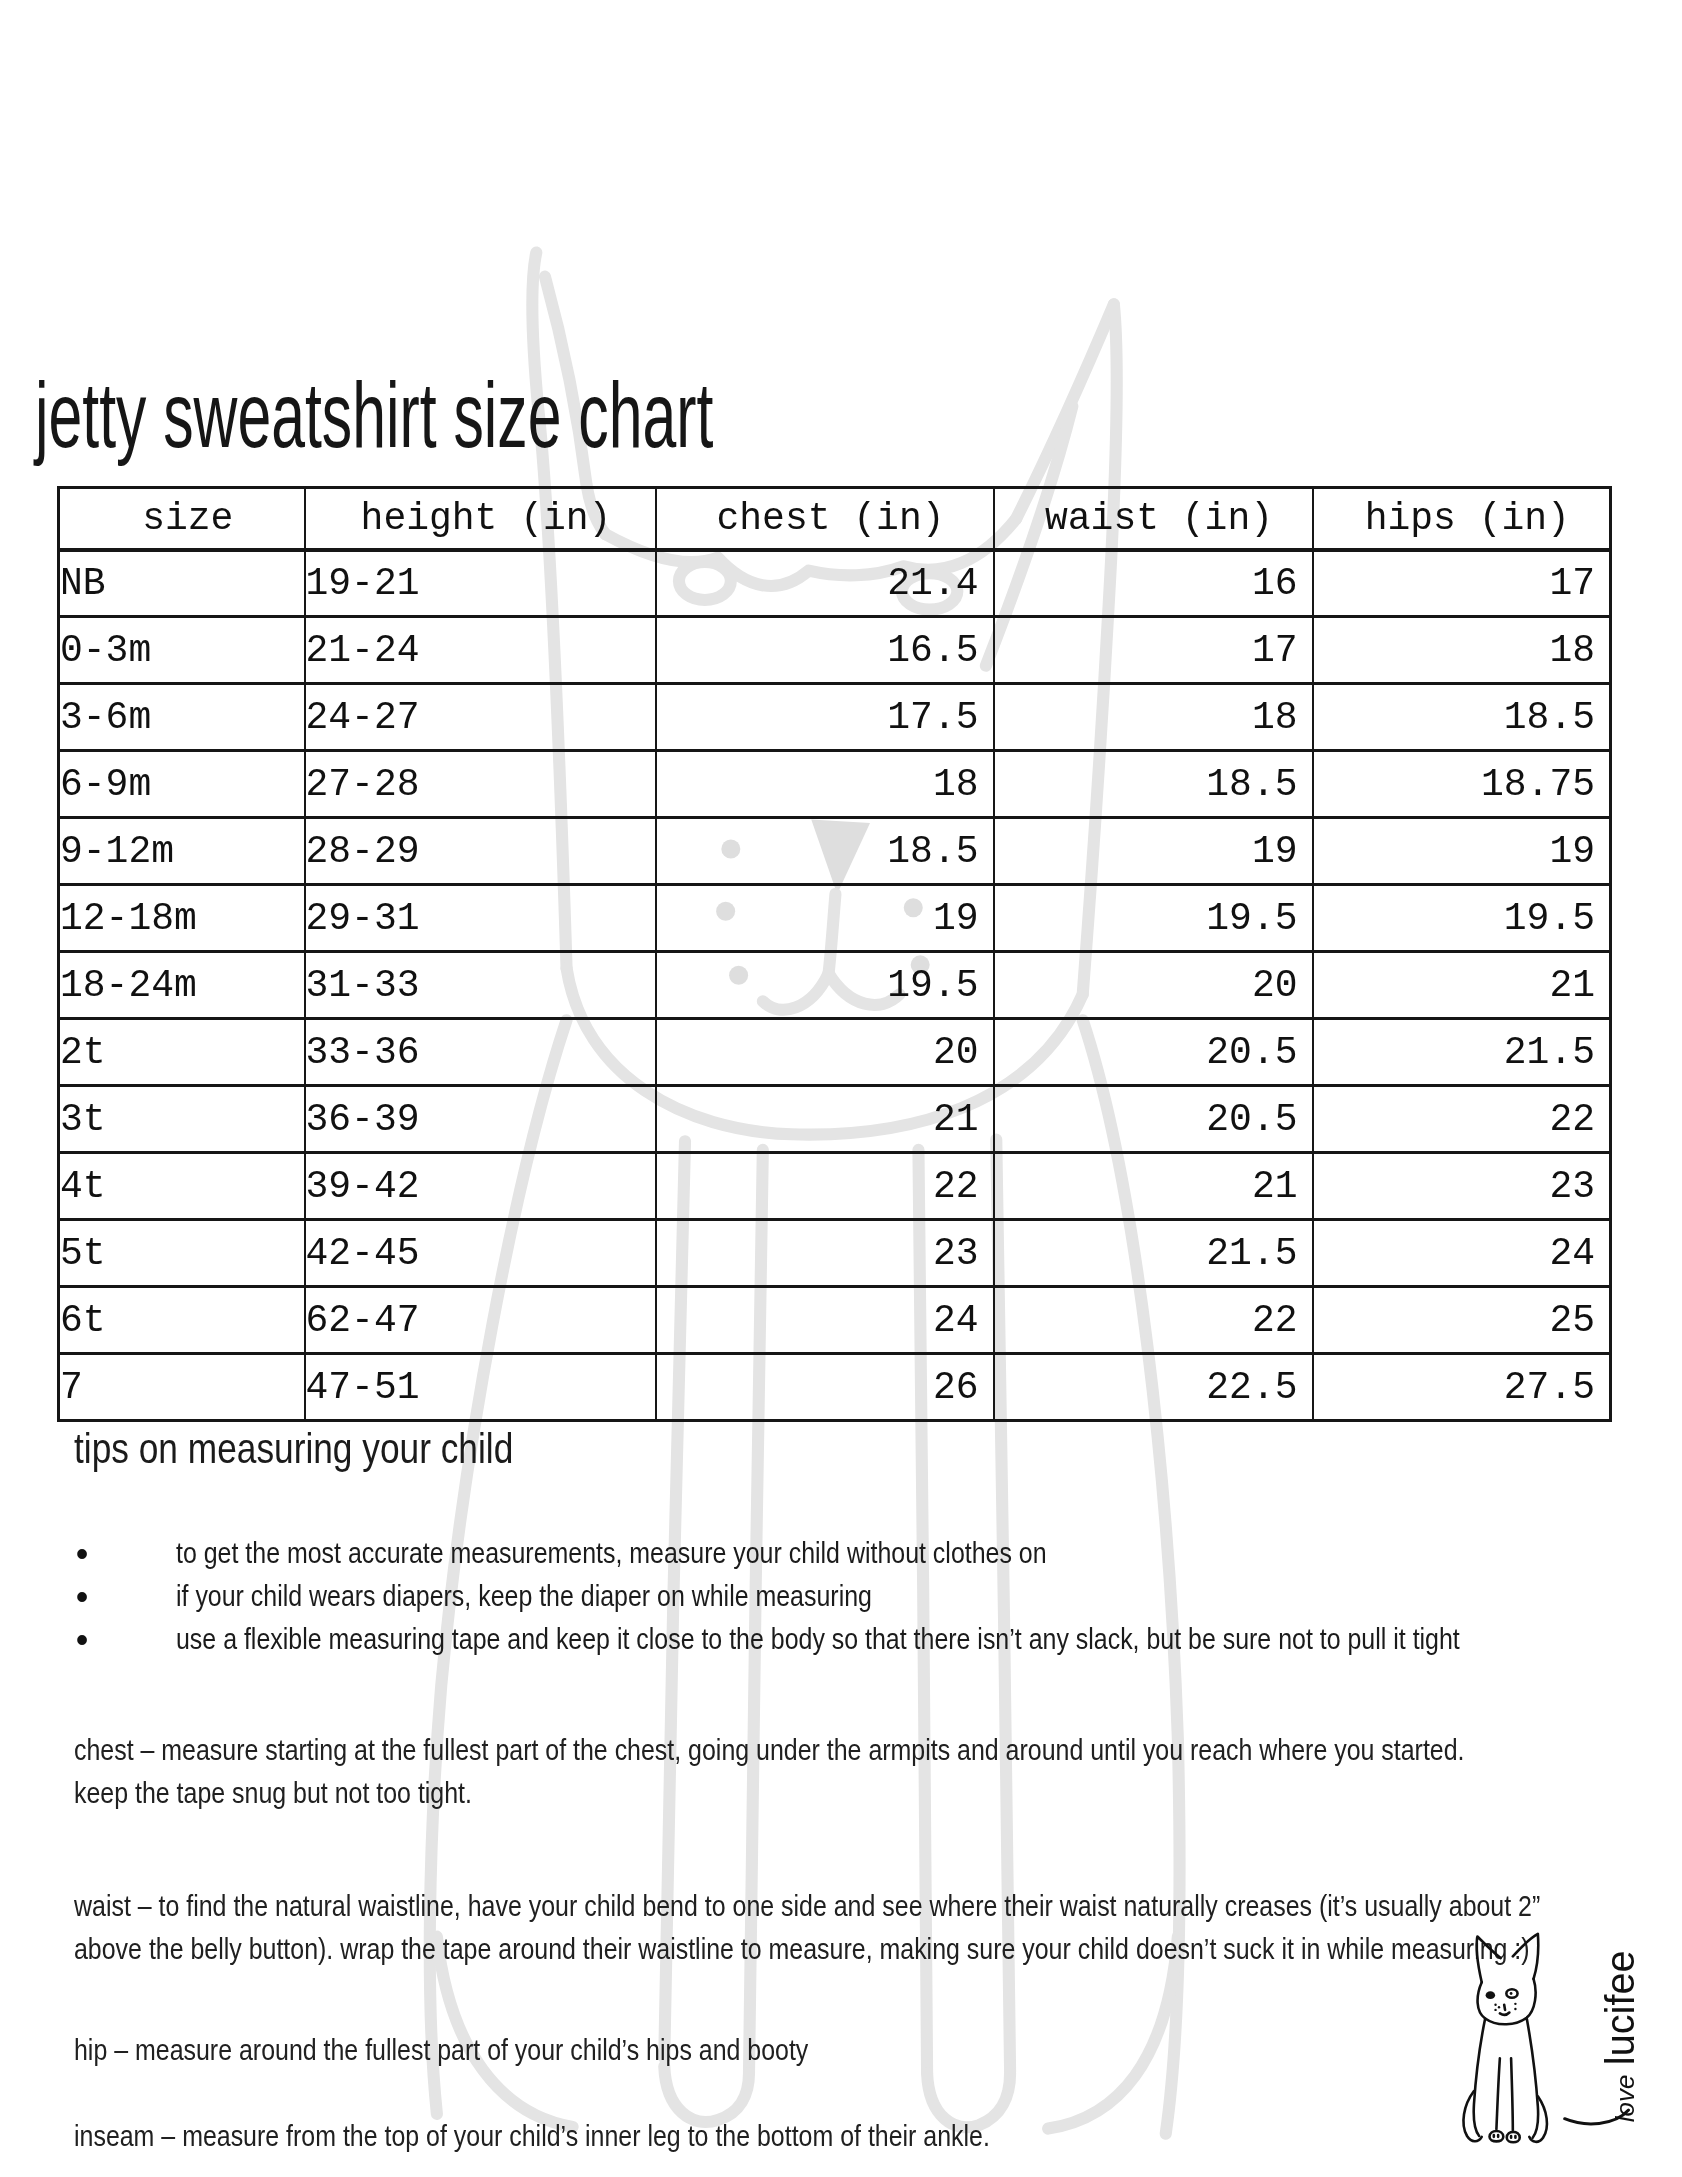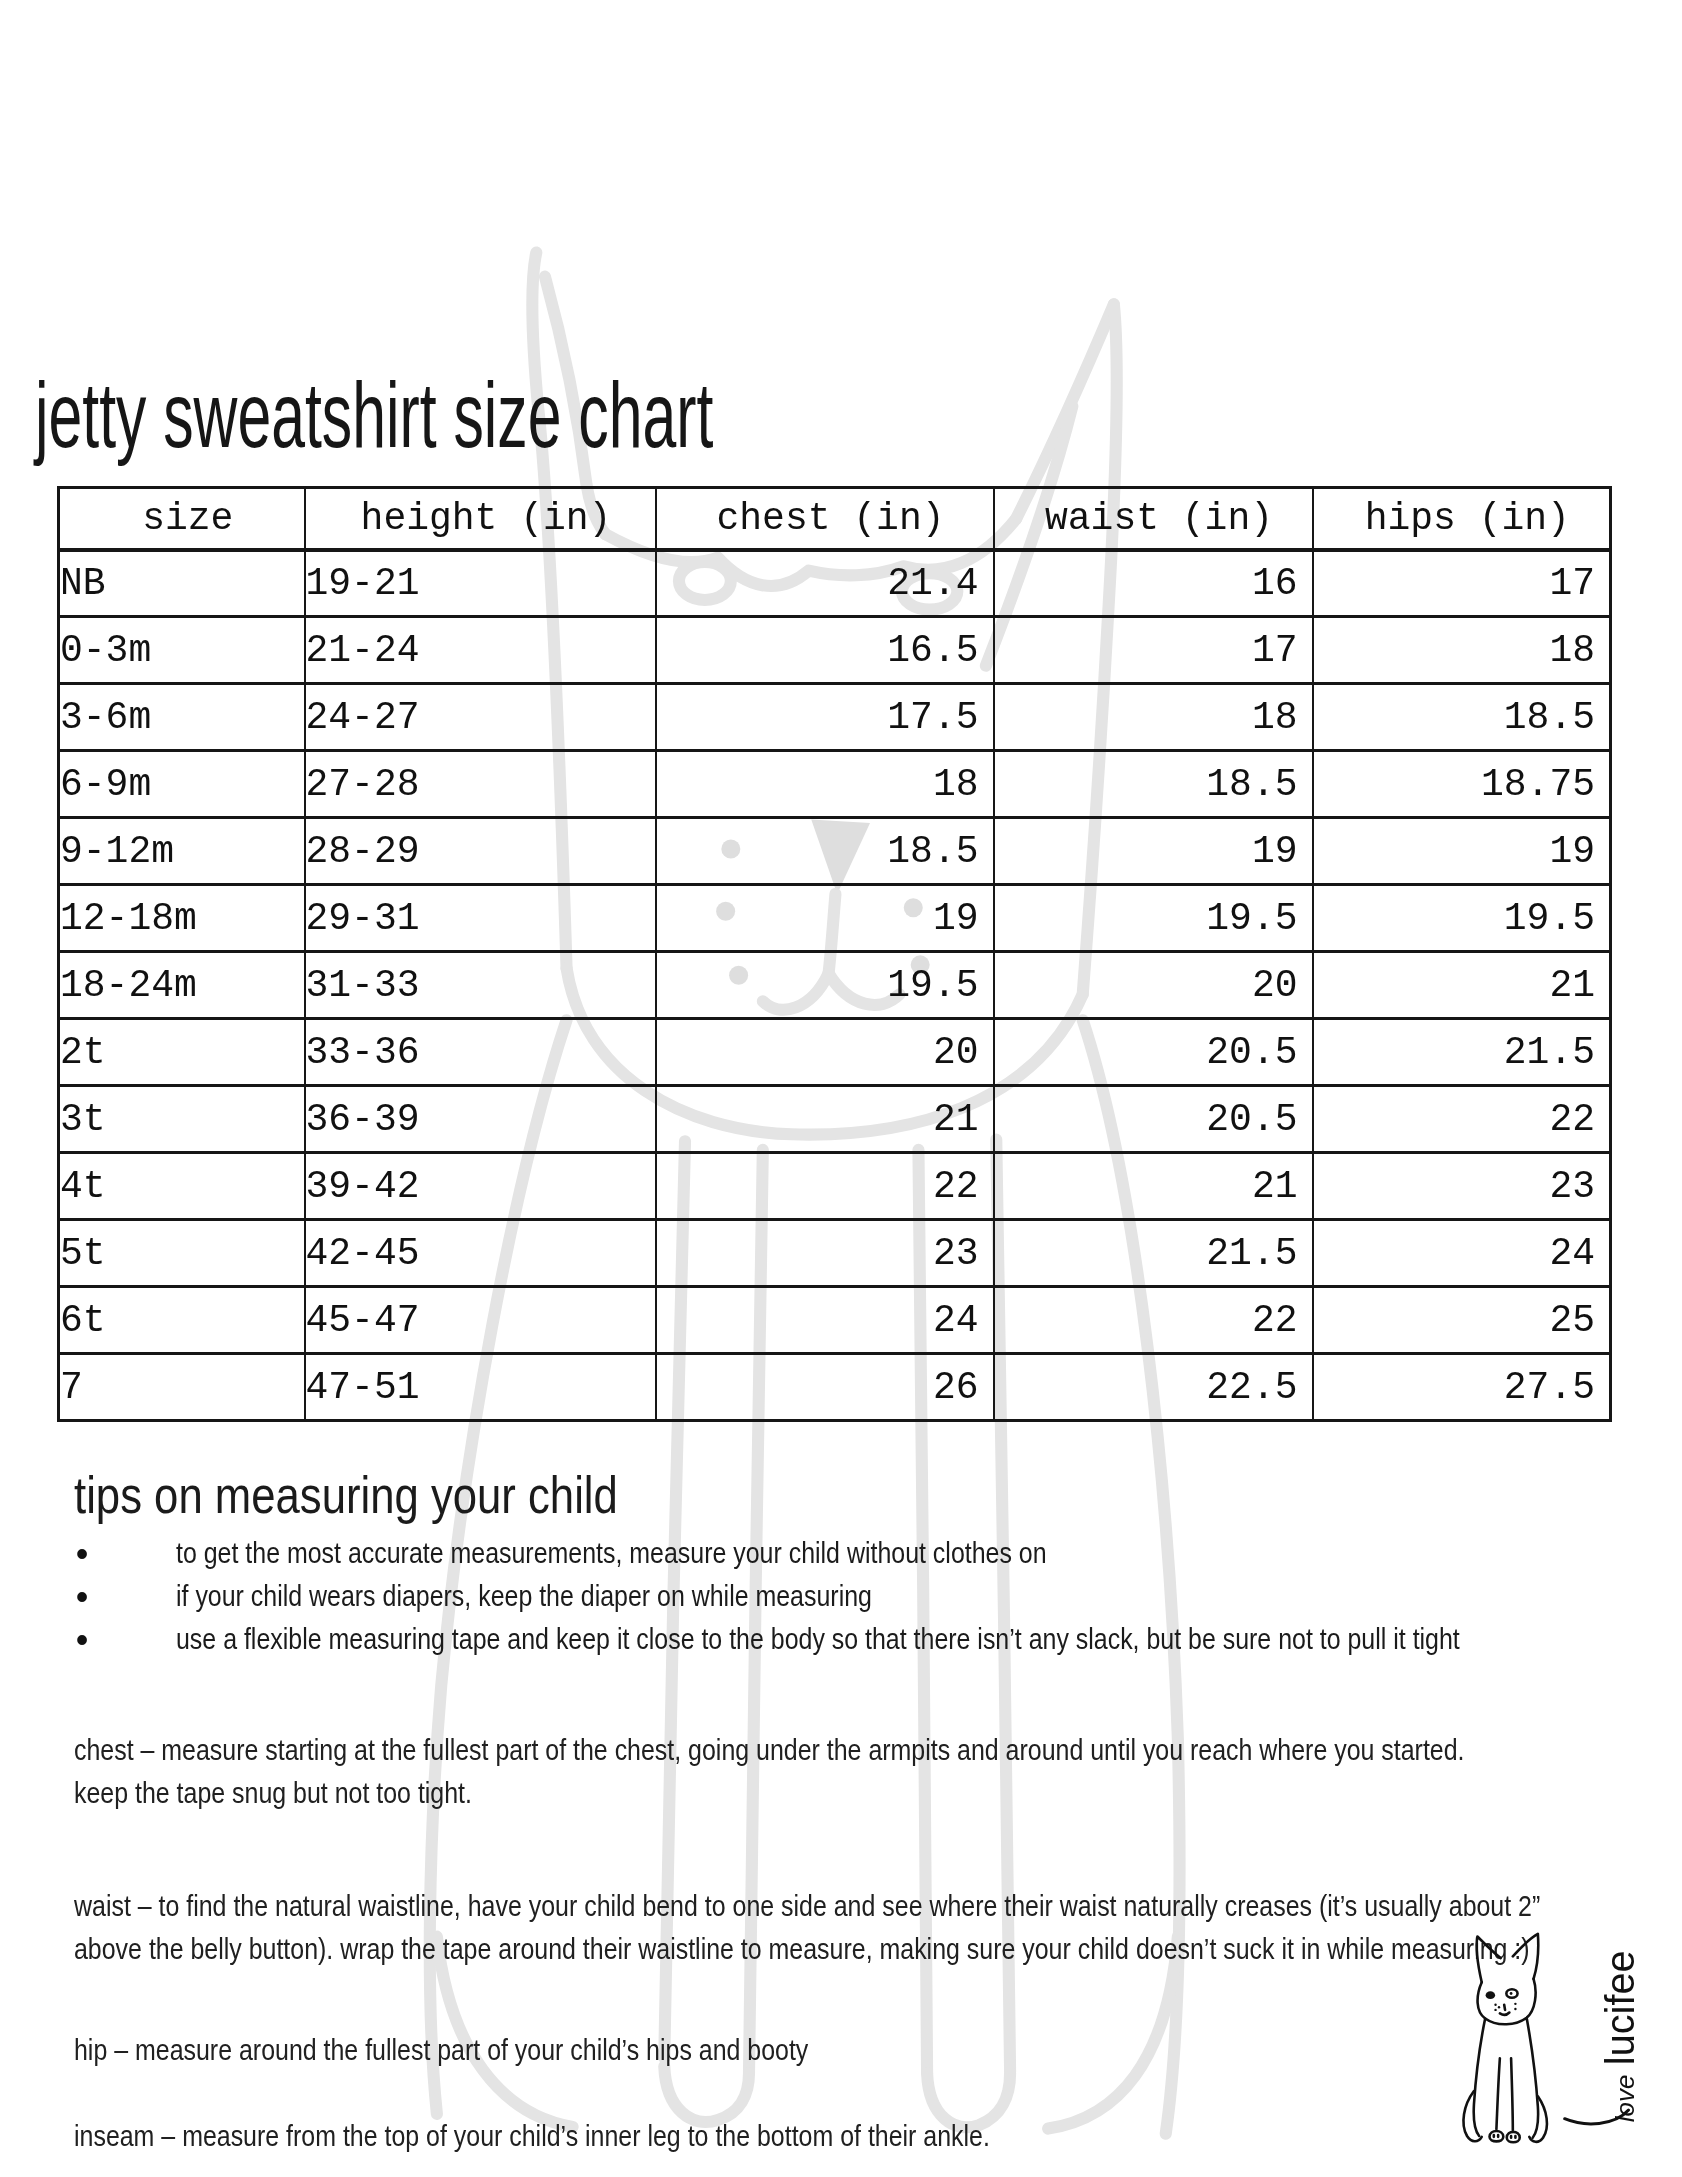--- a/index.html
+++ b/index.html
@@ -50,21 +50,21 @@
   table.size-chart th {
     height:62px; text-align:center; padding-left:12px;
     border-bottom:4.3px solid #161616;
   }
   table.size-chart td { height:67px; border-top:3.5px solid #161616; }
   td.txt { text-align:left;  }
   td.num { text-align:right; padding-right:14px; }
 
   .tips-heading {
     position:absolute; left:74px; top:1425px;
-    font-size:52px; color:#1b1b1b;margin-top:40px;
+    font-size:42px; color:#1b1b1b;
   }
   .tips-heading .hand { transform:scaleX(0.84); }
 
   .bullet-list { position:absolute; left:74px; top:1532px; width:1556px; }
   .bullet-item { position:relative; height:43px; line-height:43px; font-size:29px; padding-left:102px; }
   .bullet-dot  { position:absolute; left:1.7px; top:0; font-size:36px; line-height:43px; color:#111; }
   .bullet-item .hand { transform:scaleX(0.86); }
 
   .guide { position:absolute; left:74px; width:1574px; font-size:29px; color:#202020; }
   .guide .line { height:43px; line-height:43px; }
@@ -220,21 +220,21 @@
       </tr>
       <tr>
         <td class="txt">5t</td>
         <td class="txt">42-45</td>
         <td class="num">23</td>
         <td class="num">21.5</td>
         <td class="num">24</td>
       </tr>
       <tr>
         <td class="txt">6t</td>
-        <td class="txt">45-47</td>
+        <td class="txt">62-47</td>
         <td class="num">24</td>
         <td class="num">22</td>
         <td class="num">25</td>
       </tr>
       <tr>
         <td class="txt">7</td>
         <td class="txt">47-51</td>
         <td class="num">26</td>
         <td class="num">22.5</td>
         <td class="num">27.5</td>

